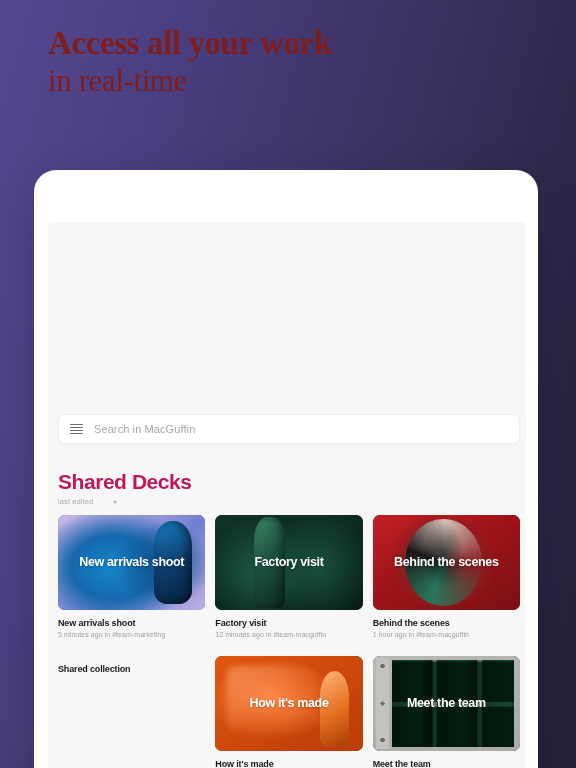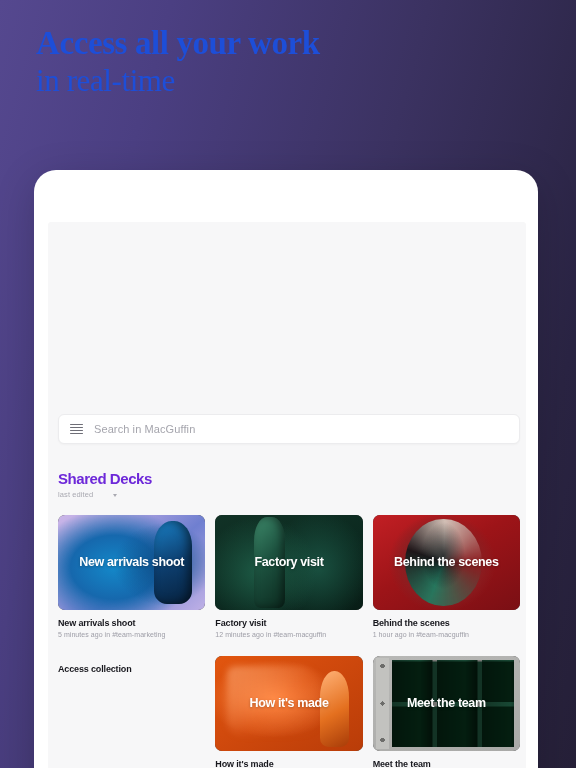--- a/index.html
+++ b/index.html
@@ -19,24 +19,25 @@
 
   
   .hero {
     position: absolute;
     left: 36px;
     top: 25px;
     width: 480px;
   }
   .hero-line {
     font-family: "Liberation Serif", "DejaVu Serif", serif;
-    color: #1d4ed8;
+    color: #7f1d1d;
     letter-spacing: -0.4px;
     line-height: 1.13;
     white-space: nowrap;
+    margin-left: 12px;
   }
   .hero-line-1 {
     font-size: 33px;
     font-weight: 700;
   }
   .hero-line-2 {
     font-size: 31px;
     font-weight: 400;
     margin-top: 1px;
   }
@@ -102,23 +103,23 @@
     letter-spacing: 0.1px;
   }
 
   
   .section-head {
     position: absolute;
     left: 10px;
     top: 248px;
   }
   .section-title {
-    font-size: 15px;
+    font-size: 21px;
     font-weight: 700;
-    color: #6d28d9;
+    color: #be185d;
     letter-spacing: -0.45px;
   }
   .section-sub {
     margin-top: 3px;
     font-size: 7.5px;
     color: #a9a9b1;
     letter-spacing: 0.1px;
     display: flex;
     align-items: center;
     gap: 20px;
@@ -367,21 +368,21 @@
       <div class="deck">
         <div class="thumb">
           <div class="thumb-art art-3"></div>
           <div class="thumb-label">Behind the scenes</div>
         </div>
         <div class="deck-title">Behind the scenes</div>
         <div class="deck-meta">1 hour ago in #team-macguffin</div>
       </div>
 
       <div class="deck">
-        <div class="deck-title">Access collection</div>
+        <div class="deck-title">Shared collection</div>
 
       </div>
 
       <div class="deck">
         <div class="thumb">
           <div class="thumb-art art-5"></div>
           <div class="thumb-label">How it's made</div>
         </div>
         <div class="deck-title">How it's made</div>
 

